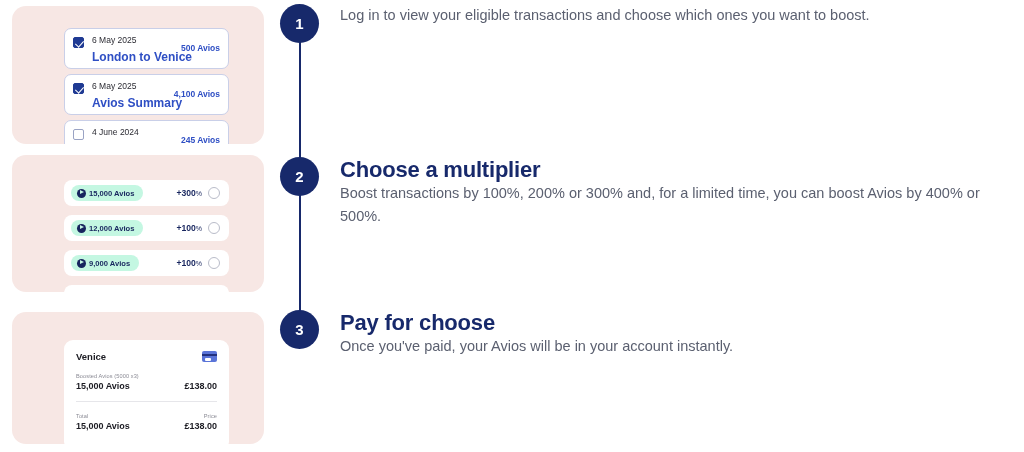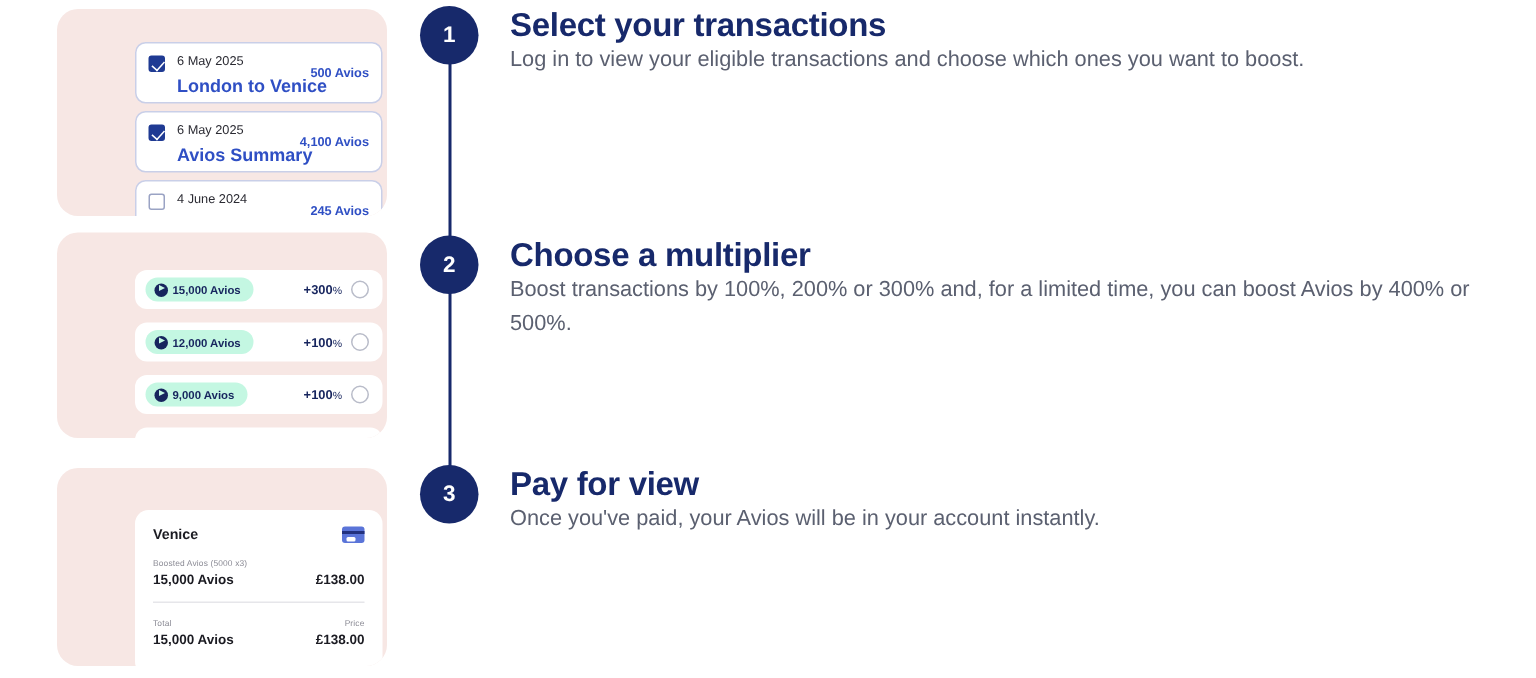--- a/index.html
+++ b/index.html
@@ -8,25 +8,24 @@
     background: #ffffff;
     font-family: "Liberation Sans", sans-serif;
     overflow: hidden;
   }
   .page { position: relative; width: 1024px; height: 452px; }
 
   
   .mock-panel {
     position: absolute;
     left: 12px;
-    width: 220px;
+    width: 252px;
     background: #f7e7e4;
     border-radius: 14px;
     overflow: hidden;
-    margin-left: 26px;
   }
   #panel-1 { top: 6px;   height: 138px; }
   #panel-2 { top: 155px; height: 137px; }
   #panel-3 { top: 312px; height: 132px; }
 
   .inner-card {
     position: absolute;
     left: 52px;
     width: 165px;
     background: #ffffff;
@@ -260,35 +259,34 @@
 
     </div>
   </div>
 
   <div class="steps">
     <div class="timeline-line"></div>
 
     <div class="step" id="step-1">
       <div class="bullet">1</div>
       <div class="step-body">
-        <div class="step-title">Select your transactions</div>
         <div class="step-text">Log in to view your eligible transactions and choose which ones you want to boost.</div>
       </div>
     </div>
 
     <div class="step" id="step-2">
       <div class="bullet">2</div>
       <div class="step-body">
         <div class="step-title">Choose a multiplier</div>
         <div class="step-text">Boost transactions by 100%, 200% or 300% and, for a limited time, you can boost Avios by 400% or 500%.</div>
       </div>
     </div>
 
     <div class="step" id="step-3">
       <div class="bullet">3</div>
       <div class="step-body">
-        <div class="step-title">Pay for view</div>
+        <div class="step-title">Pay for choose</div>
         <div class="step-text">Once you've paid, your Avios will be in your account instantly.</div>
       </div>
     </div>
 
   </div>
 </div>
 
 </body></html>

